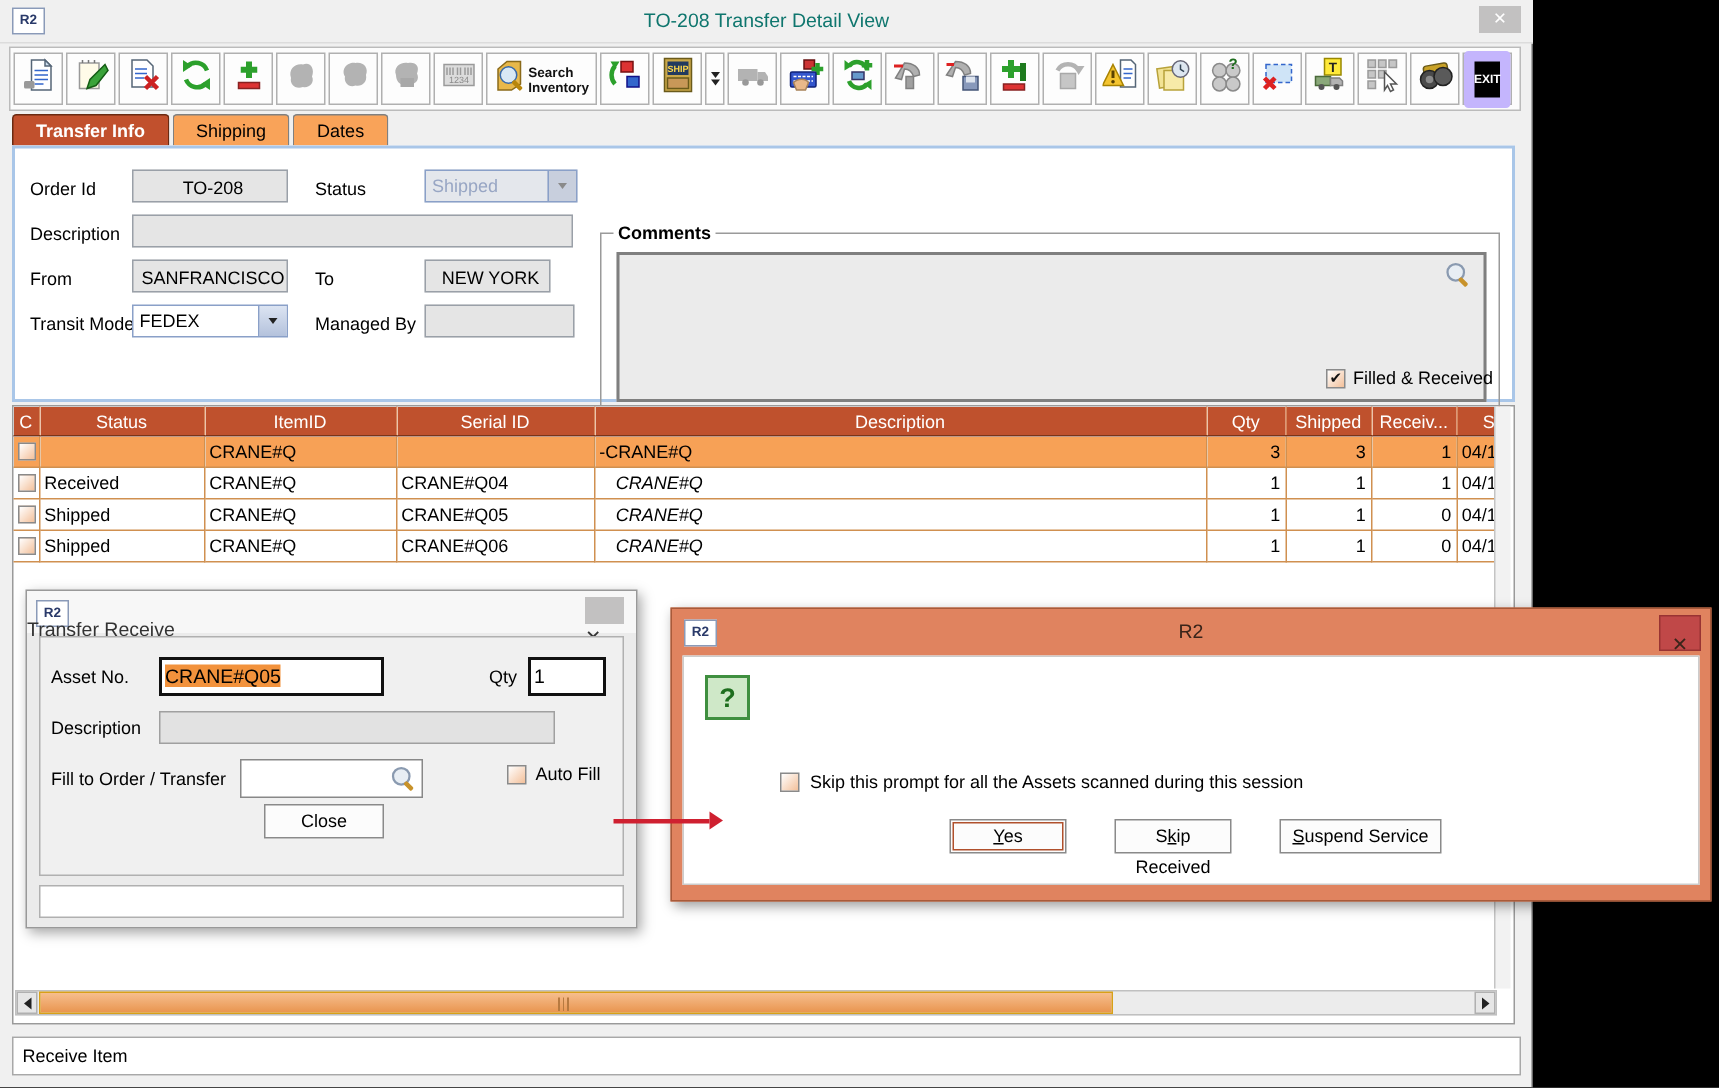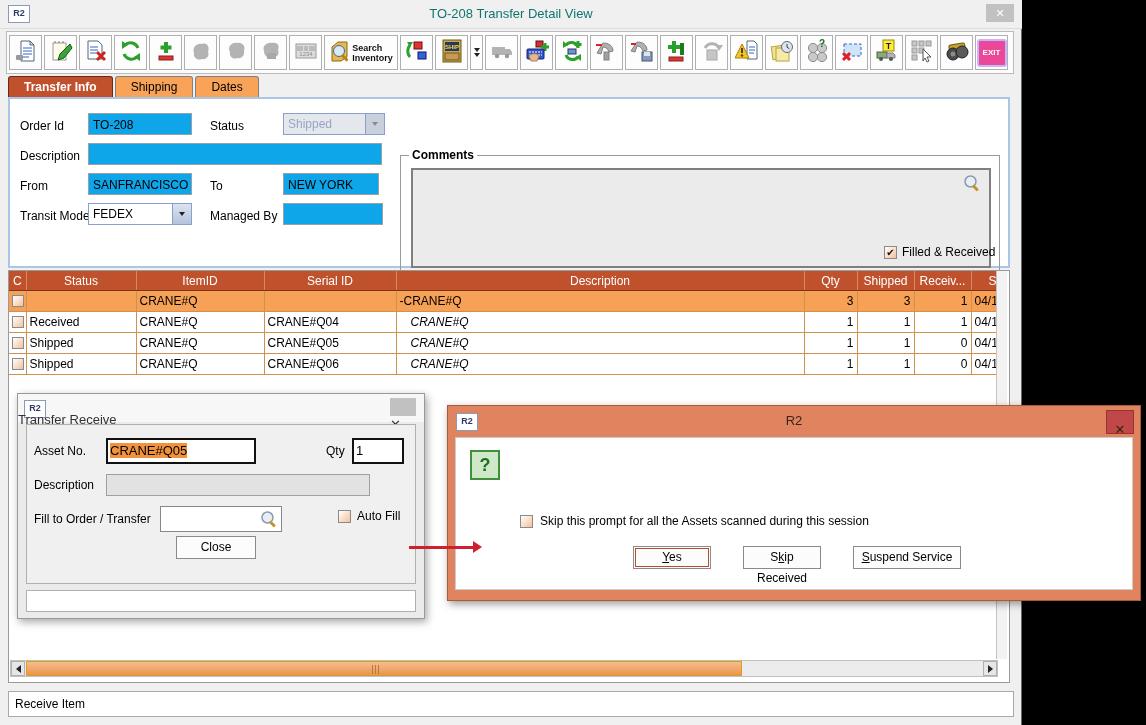--- a/index.html
+++ b/index.html
@@ -10,29 +10,29 @@
   .title-text{position:absolute;left:0;top:6px;width:1022px;text-align:center;font-size:13px;color:#0f766e;}
   .r2icon{position:absolute;width:20px;height:16px;background:#fff;border:1px solid #8a9ab8;font-size:9px;font-weight:bold;color:#2a3a6a;text-align:center;line-height:15px;}
   .winclose{position:absolute;left:986px;top:4px;width:28px;height:18px;background:#c2c1c1;color:#fff;font-size:11px;text-align:center;line-height:18px;cursor:default;}
   
   .toolbar{position:absolute;left:6px;top:31px;width:1008px;height:43px;border:1px solid #bbb;background:#fcfcfc;display:flex;align-items:center;padding-left:2px;box-sizing:border-box;gap:2px;}
   .tbtn{height:35px;width:33px;background:#fdfdfd;border:1px solid #b0b0b0;display:flex;align-items:center;justify-content:center;box-sizing:border-box;flex:0 0 auto;}
   .tbtn.wide{width:74px;gap:1px;}
   .tbtn.narrow{width:13px;flex-direction:column;gap:1px;}
   .tri-dn{width:0;height:0;border-left:3px solid transparent;border-right:3px solid transparent;border-top:4px solid #222;}
   .searchtxt{font-size:9px;font-weight:bold;color:#111;line-height:10px;}
-  .exitbtn{background:#ec4899;border:2px solid #c4b5fd;border-radius:3px;color:#fff;font-size:8px;font-weight:bold;width:26px;height:24px;display:flex;align-items:center;justify-content:center;}
+  .exitbtn{background:#000000;border:7px solid #c4b5fd;border-radius:3px;color:#fff;font-size:8px;font-weight:bold;width:26px;height:24px;display:flex;align-items:center;justify-content:center;}
   
   .tabs{position:absolute;left:8px;top:76px;height:21px;display:flex;}
   .tab{height:20px;line-height:20px;padding:0 15px;font-size:12px;border:1px solid #808080;border-bottom:none;border-radius:3px 3px 0 0;background:#f9a359;color:#000;margin-right:2px;}
   .tab.active{background:#c1502d;color:#fff;font-weight:bold;border-color:#6a2a12;}
   
   .formpanel{position:absolute;left:8px;top:97px;width:1002px;height:171px;background:#fff;border:2px solid #a9c6e8;box-sizing:border-box;}
   .flabel{position:absolute;font-size:12px;color:#000;white-space:nowrap;}
-  .ffield{position:absolute;height:22px;background:#0ea5e9;border:1px solid #9aa0a8;font-size:12px;line-height:22px;padding-left:4px;box-sizing:border-box;white-space:nowrap;overflow:hidden;}
+  .ffield{position:absolute;height:22px;background:#e5e5e5;border:1px solid #9aa0a8;font-size:12px;line-height:22px;padding-left:4px;box-sizing:border-box;white-space:nowrap;overflow:hidden;text-align:center;}
   .combo{position:absolute;height:22px;box-sizing:border-box;border:1px solid #8aa0c8;font-size:12px;line-height:20px;padding-left:4px;}
   .combo .arr{position:absolute;right:0;top:0;width:18px;height:20px;display:flex;align-items:center;justify-content:center;border-left:1px solid #8aa0c8;}
   .combo-dis{background:#e4e7ec;color:#98a6c4;}
   .combo-dis .arr{background:#c8cfdd;}
   .combo-en{background:#fff;color:#000;}
   .combo-en .arr{background:linear-gradient(#dce4f2,#b4c2dc);}
   .groupbox{position:absolute;left:390px;top:8px;width:598px;height:122px;border:1px solid #9a9a9a;margin-top:48px;}
   .grouplabel{position:absolute;left:8px;top:-8px;background:#fff;padding:0 3px;font-size:12px;font-weight:bold;}
   .commentsbox{position:absolute;left:10px;top:12px;width:576px;height:96px;background:#ebebeb;border:2px solid #7f7f7f;}
   .cbx{width:13px;height:13px;background:linear-gradient(135deg,#ffffff,#f3c09a);border:1px solid #8a8a8a;box-sizing:border-box;font-size:11px;line-height:11px;text-align:center;color:#111;}
@@ -316,21 +316,21 @@
     <div class="ffield" style="left:78px;top:14px;width:104px;">TO-208</div>
     <div class="flabel" style="left:200px;top:20px;">Status</div>
     <div class="combo combo-dis" style="left:273px;top:14px;width:102px;"><span>Shipped</span><span class="arr">
             <span class="tri-dn" style="border-top-color:#8a8a8a;"></span>
           </span></div>
     <div class="flabel" style="left:10px;top:50px;">Description</div>
     <div class="ffield" style="left:78px;top:44px;width:294px;"></div>
     <div class="flabel" style="left:10px;top:80px;">From</div>
     <div class="ffield" style="left:78px;top:74px;width:104px;">SANFRANCISCO</div>
     <div class="flabel" style="left:200px;top:80px;">To</div>
-    <div class="ffield" style="left:273px;top:74px;width:96px;">NEW YORK</div>
+    <div class="ffield" style="left:273px;top:74px;width:84px;">NEW YORK</div>
     <div class="flabel" style="left:10px;top:110px;">Transit Mode</div>
     <div class="combo combo-en" style="left:78px;top:104px;width:104px;"><span>FEDEX</span><span class="arr">
             <span class="tri-dn"></span>
           </span></div>
     <div class="flabel" style="left:200px;top:110px;">Managed By</div>
     <div class="ffield" style="left:273px;top:104px;width:100px;"></div>
 
     <div class="groupbox">
       <div class="grouplabel">Comments</div>
       <div class="commentsbox"></div>

